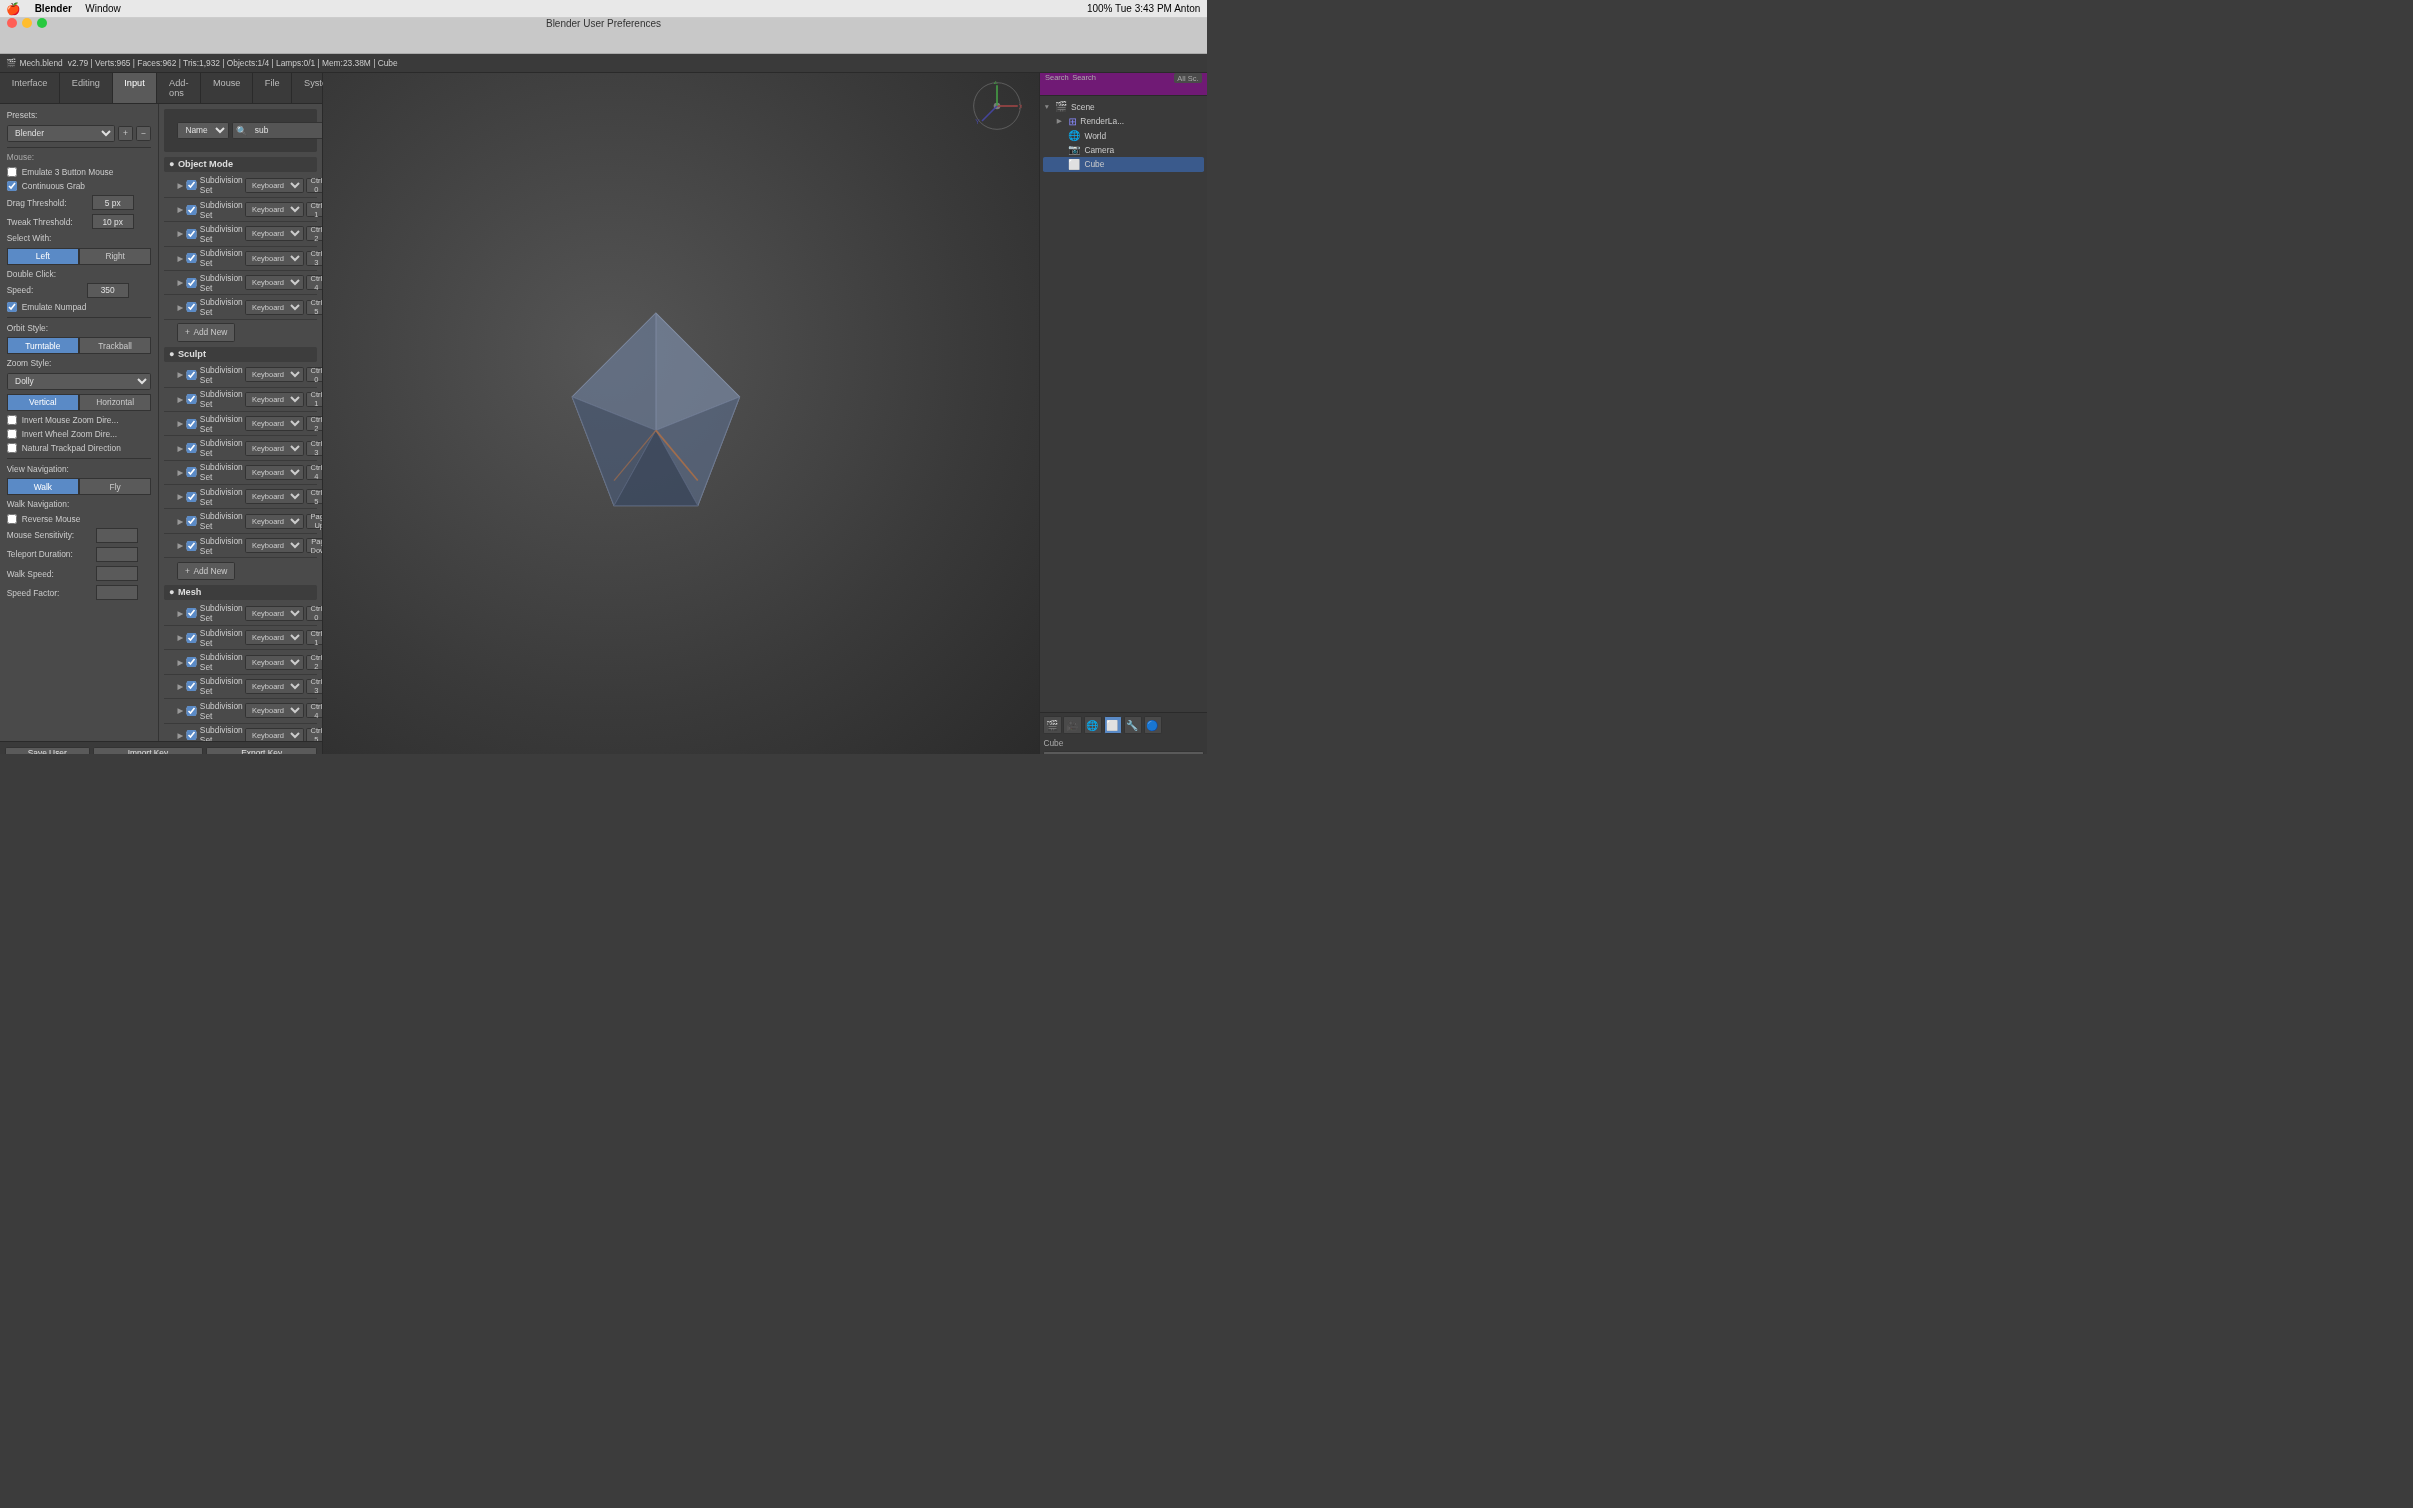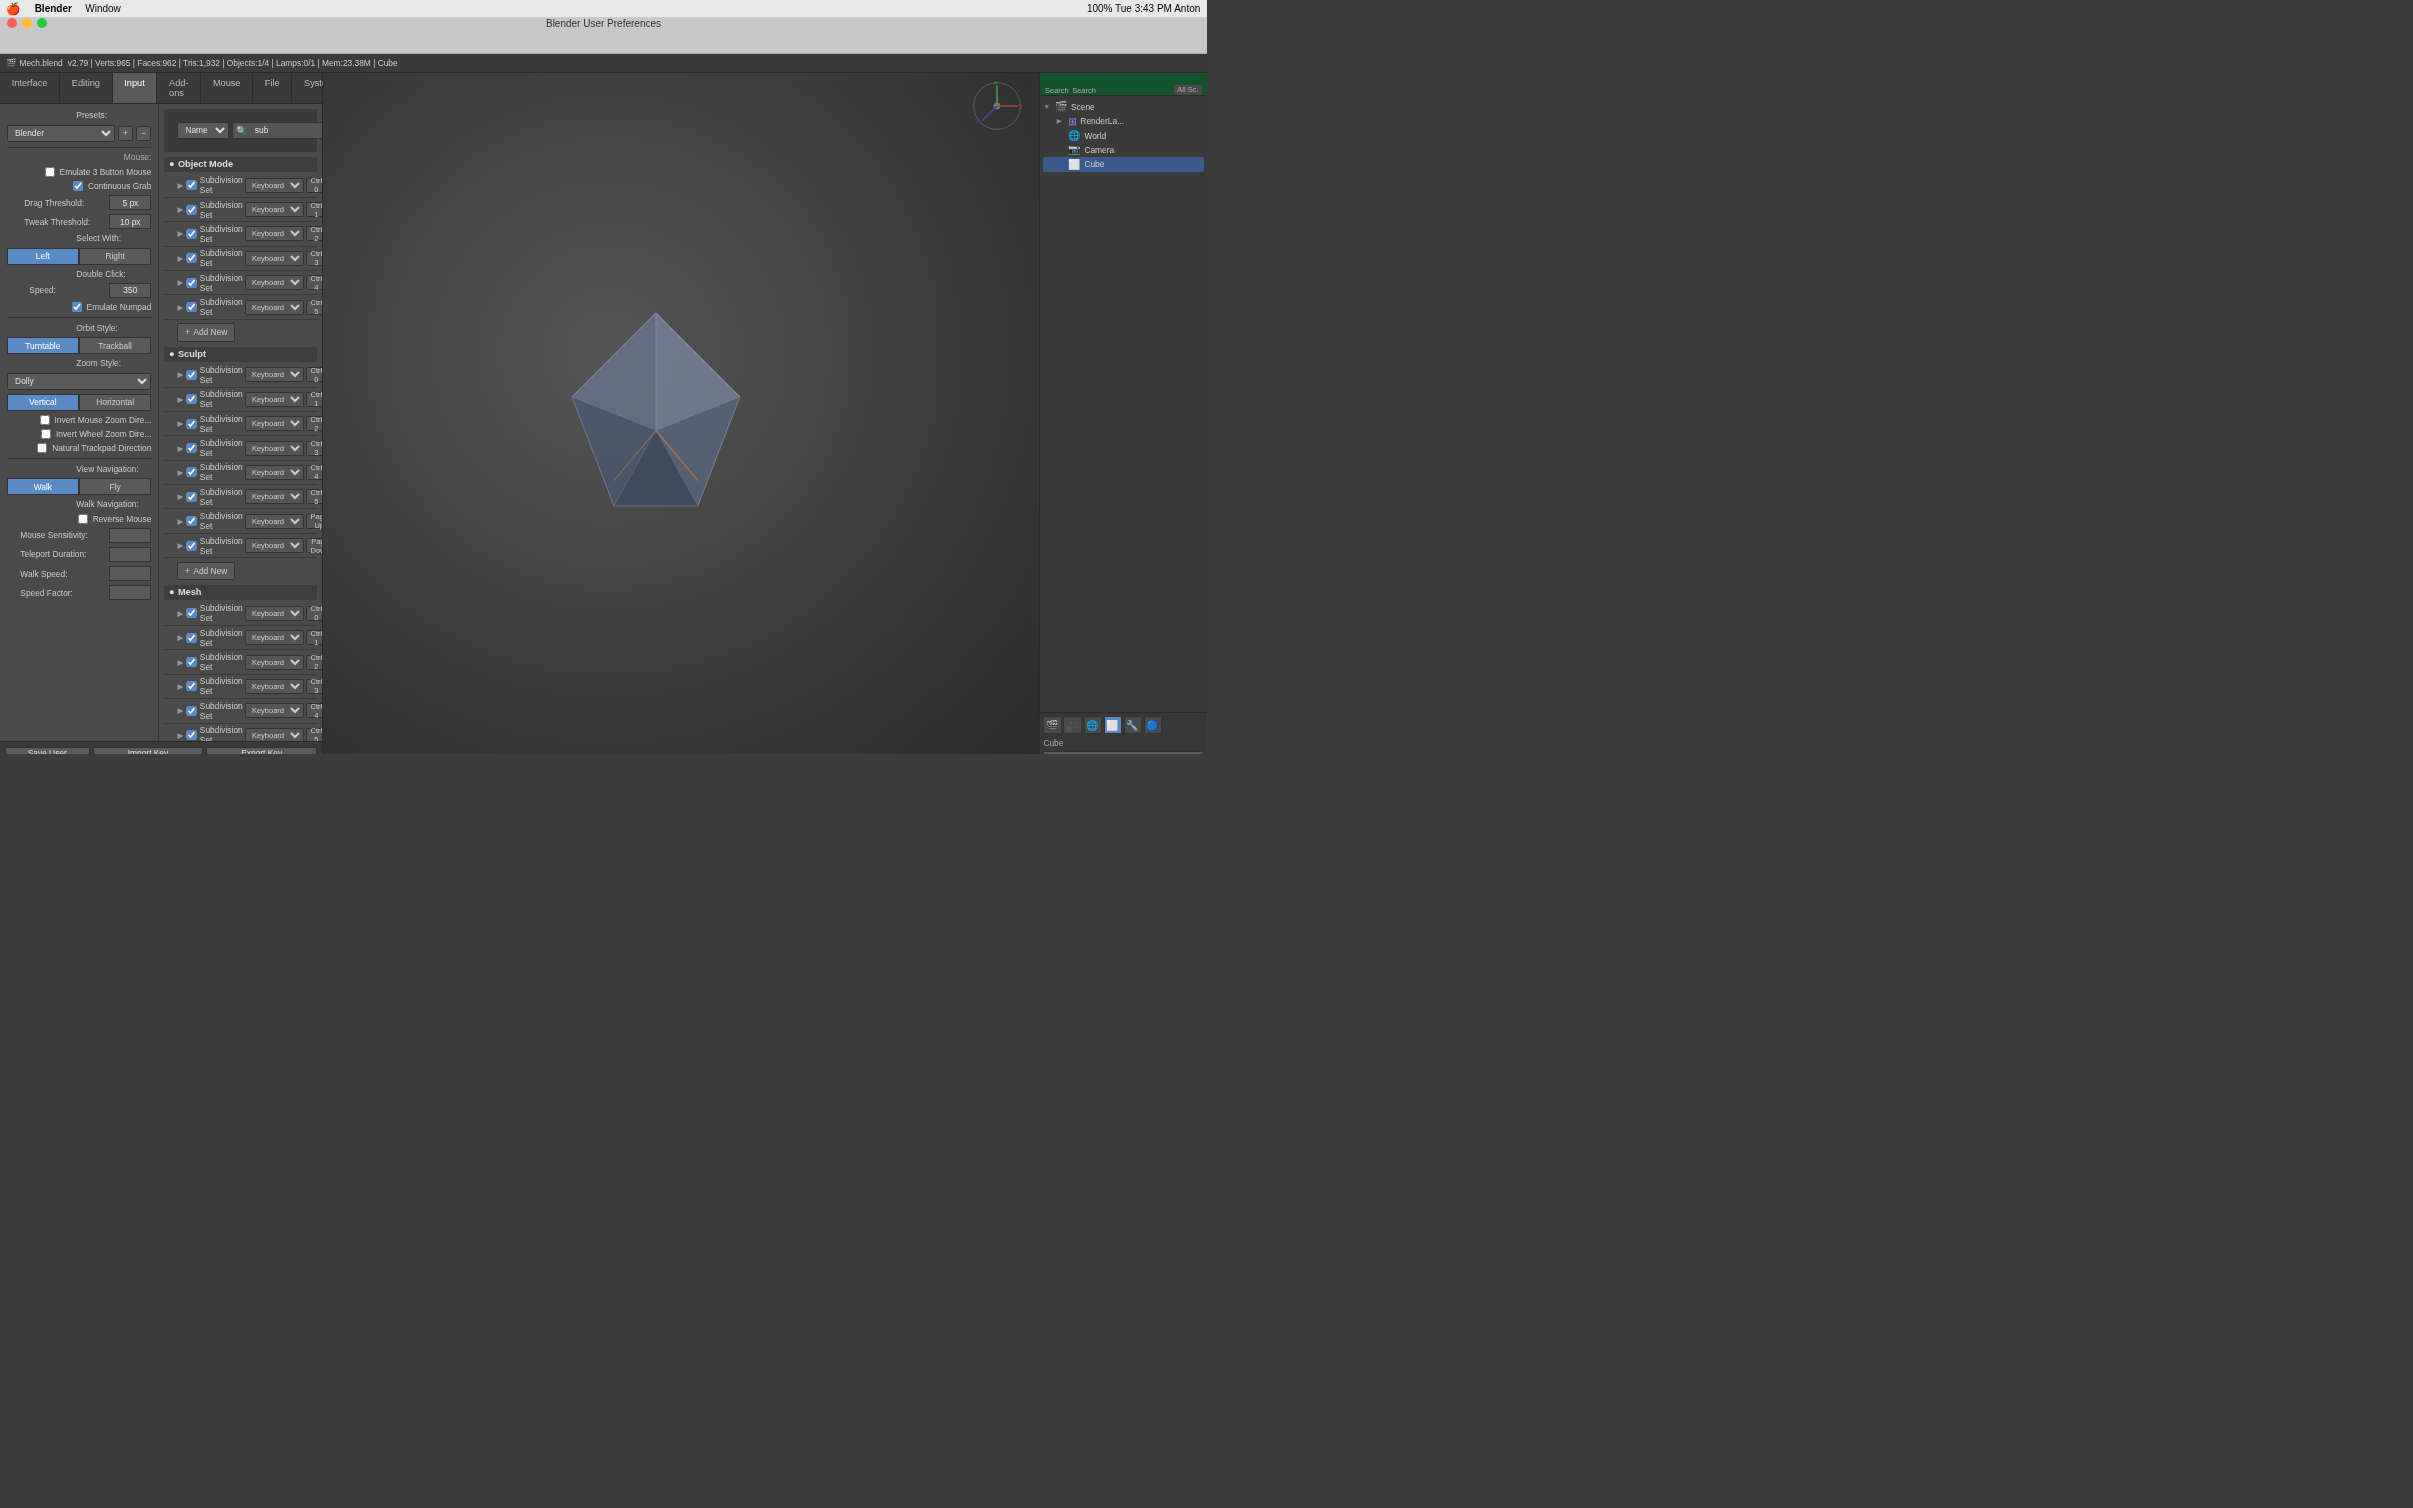--- a/index.html
+++ b/index.html
@@ -133,21 +133,20 @@
       justify-content: center;
       border-radius: 1.7px;
     }
 
     .setting-row {
       display: flex;
       align-items: center;
       gap: 5px;
       margin-bottom: 4.2px;
       font-size: 8.4px;
-      justify-content: flex-end;
     }
     .setting-label {
       color: #ccc;
       min-width: 75px;
     }
     .checkbox {
       width: 10px;
       height: 10px;
       accent-color: #5a8ac6;
     }
@@ -332,23 +331,23 @@
     .right-panel {
       width: 168px;
       background: #3a3a3a;
       border-left: 0.8px solid #2a2a2a;
       display: flex;
       flex-direction: column;
     }
 
     .right-panel-top {
       height: 23.5px;
-      background: #14532d;
-      display: flex;
-      align-items: flex-end;
+      background: #701a75;
+      display: flex;
+      align-items: flex-start;
       padding: 0 5px;
       gap: 3.4px;
       border-bottom: 0.8px solid #2a2a2a;
     }
 
     .scene-tree {
       flex: 1;
       overflow-y: auto;
       padding: 3.4px;
     }

